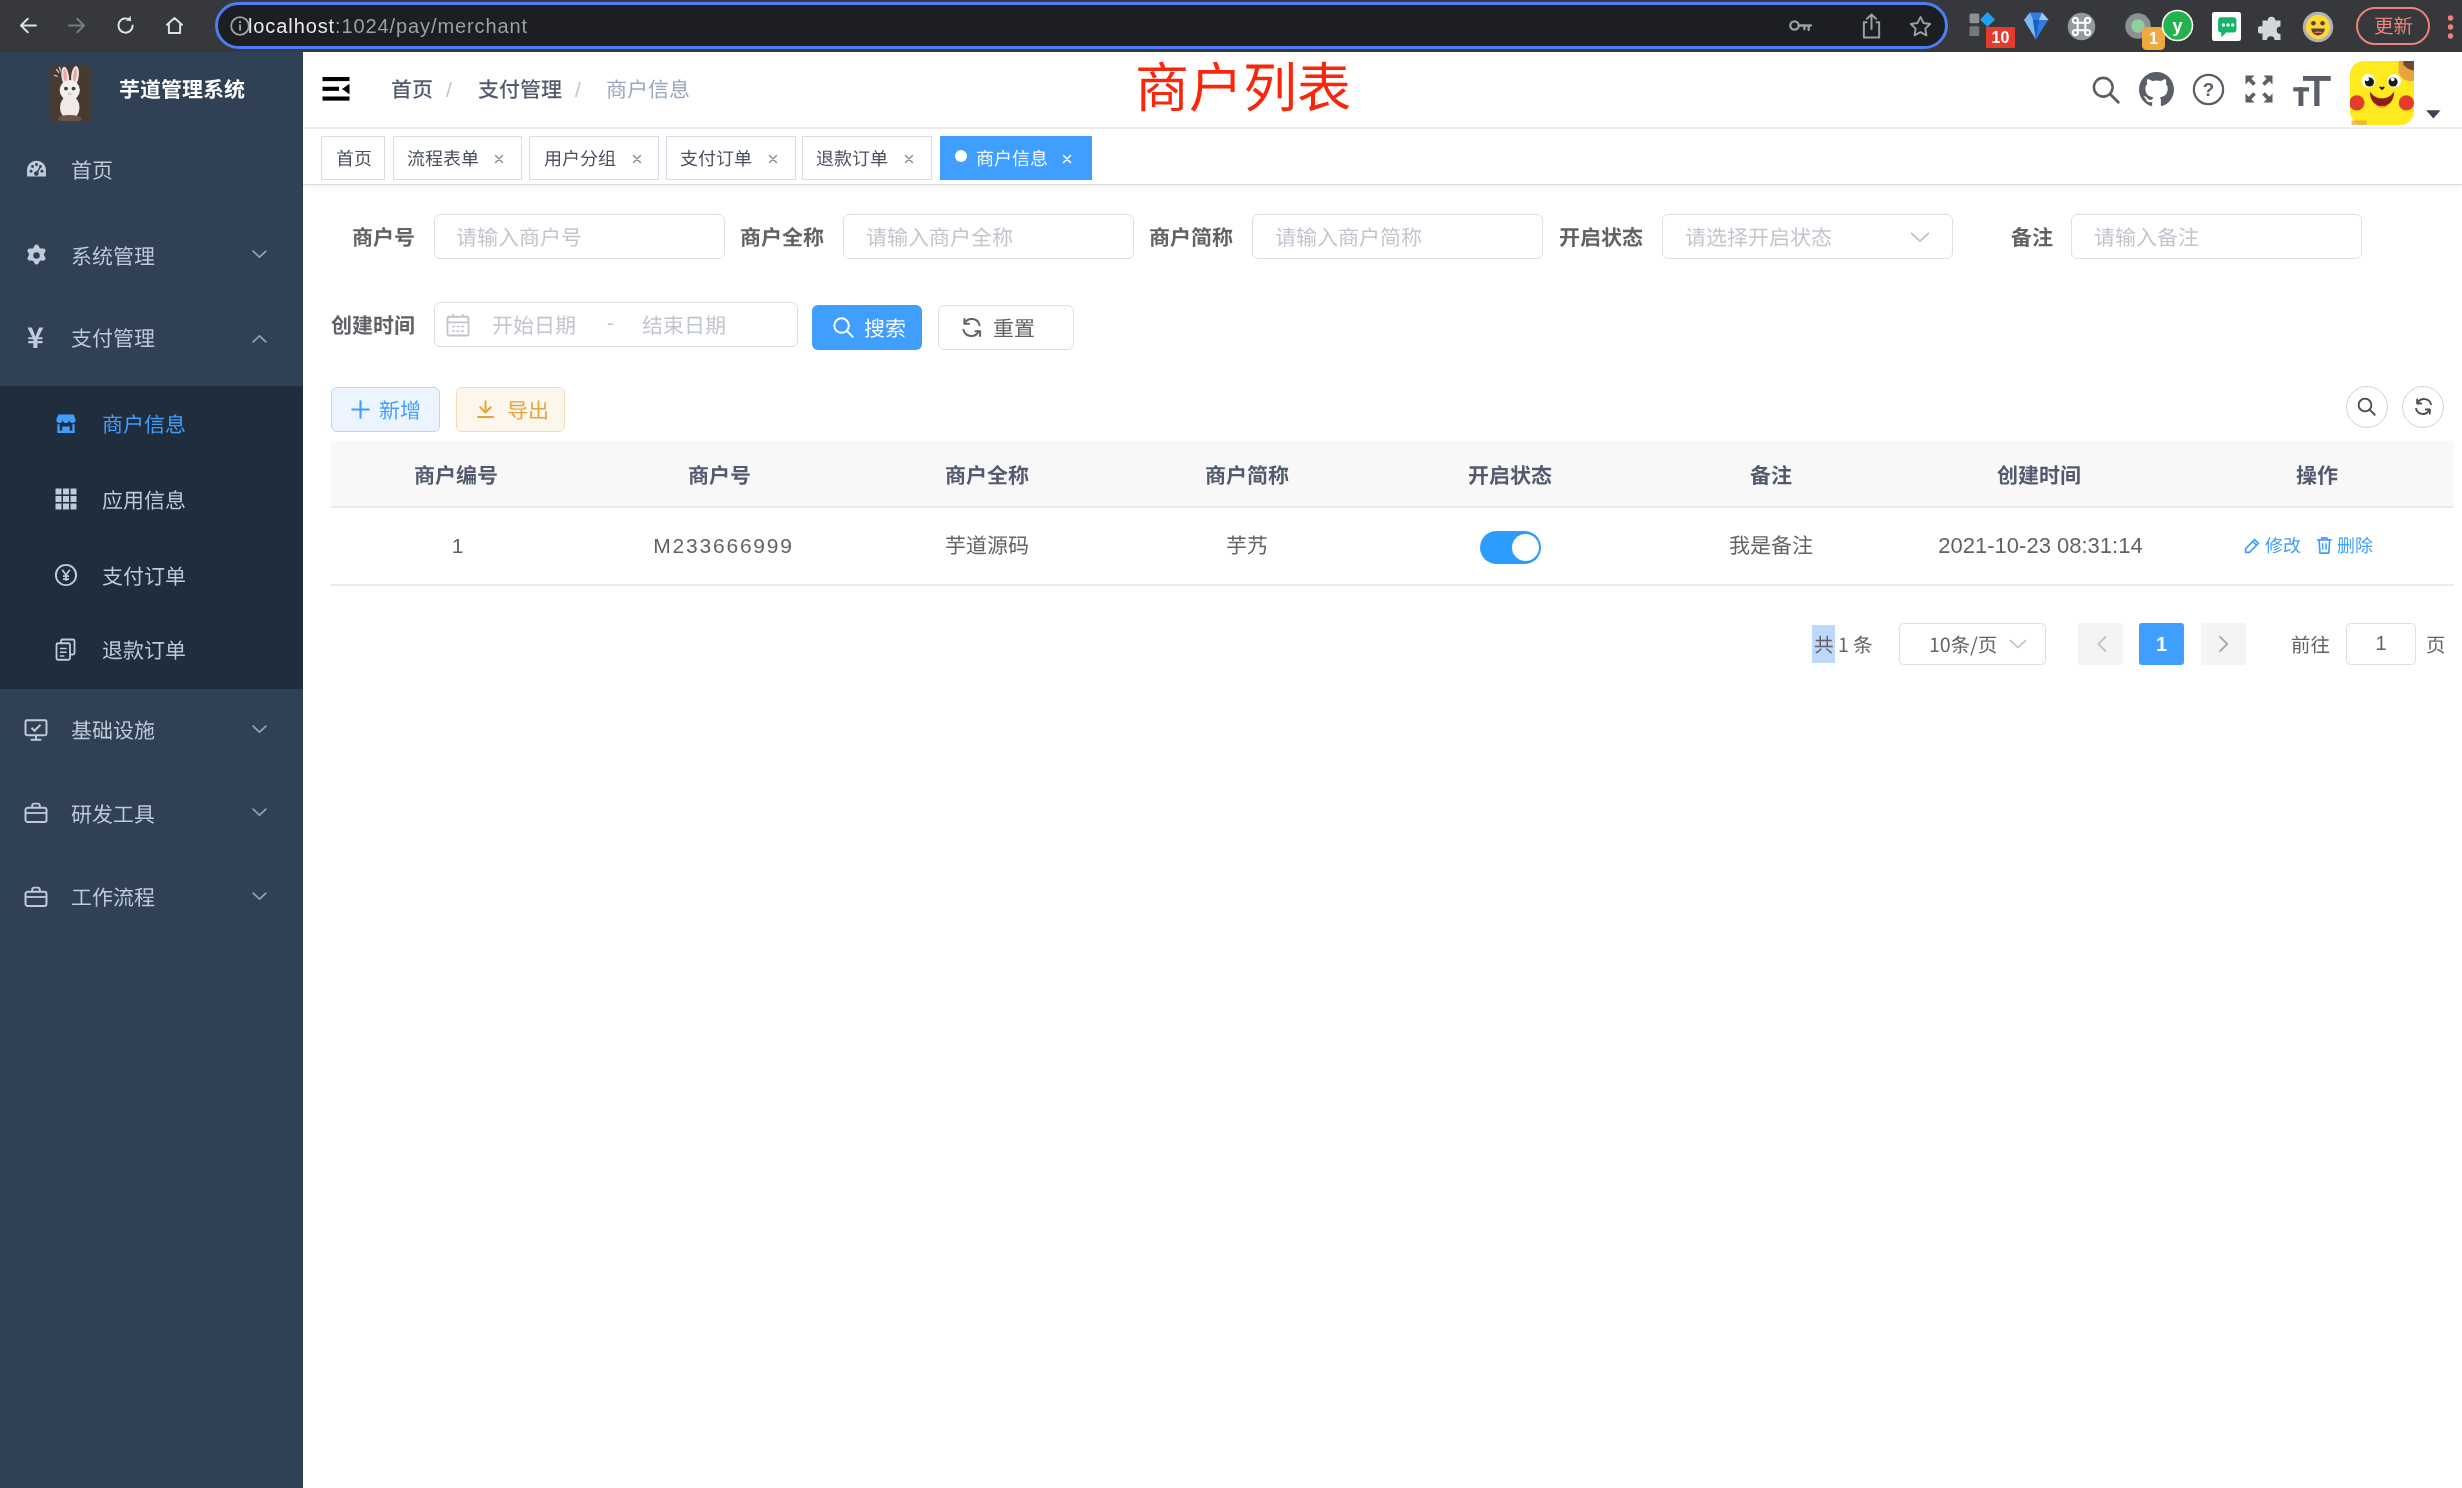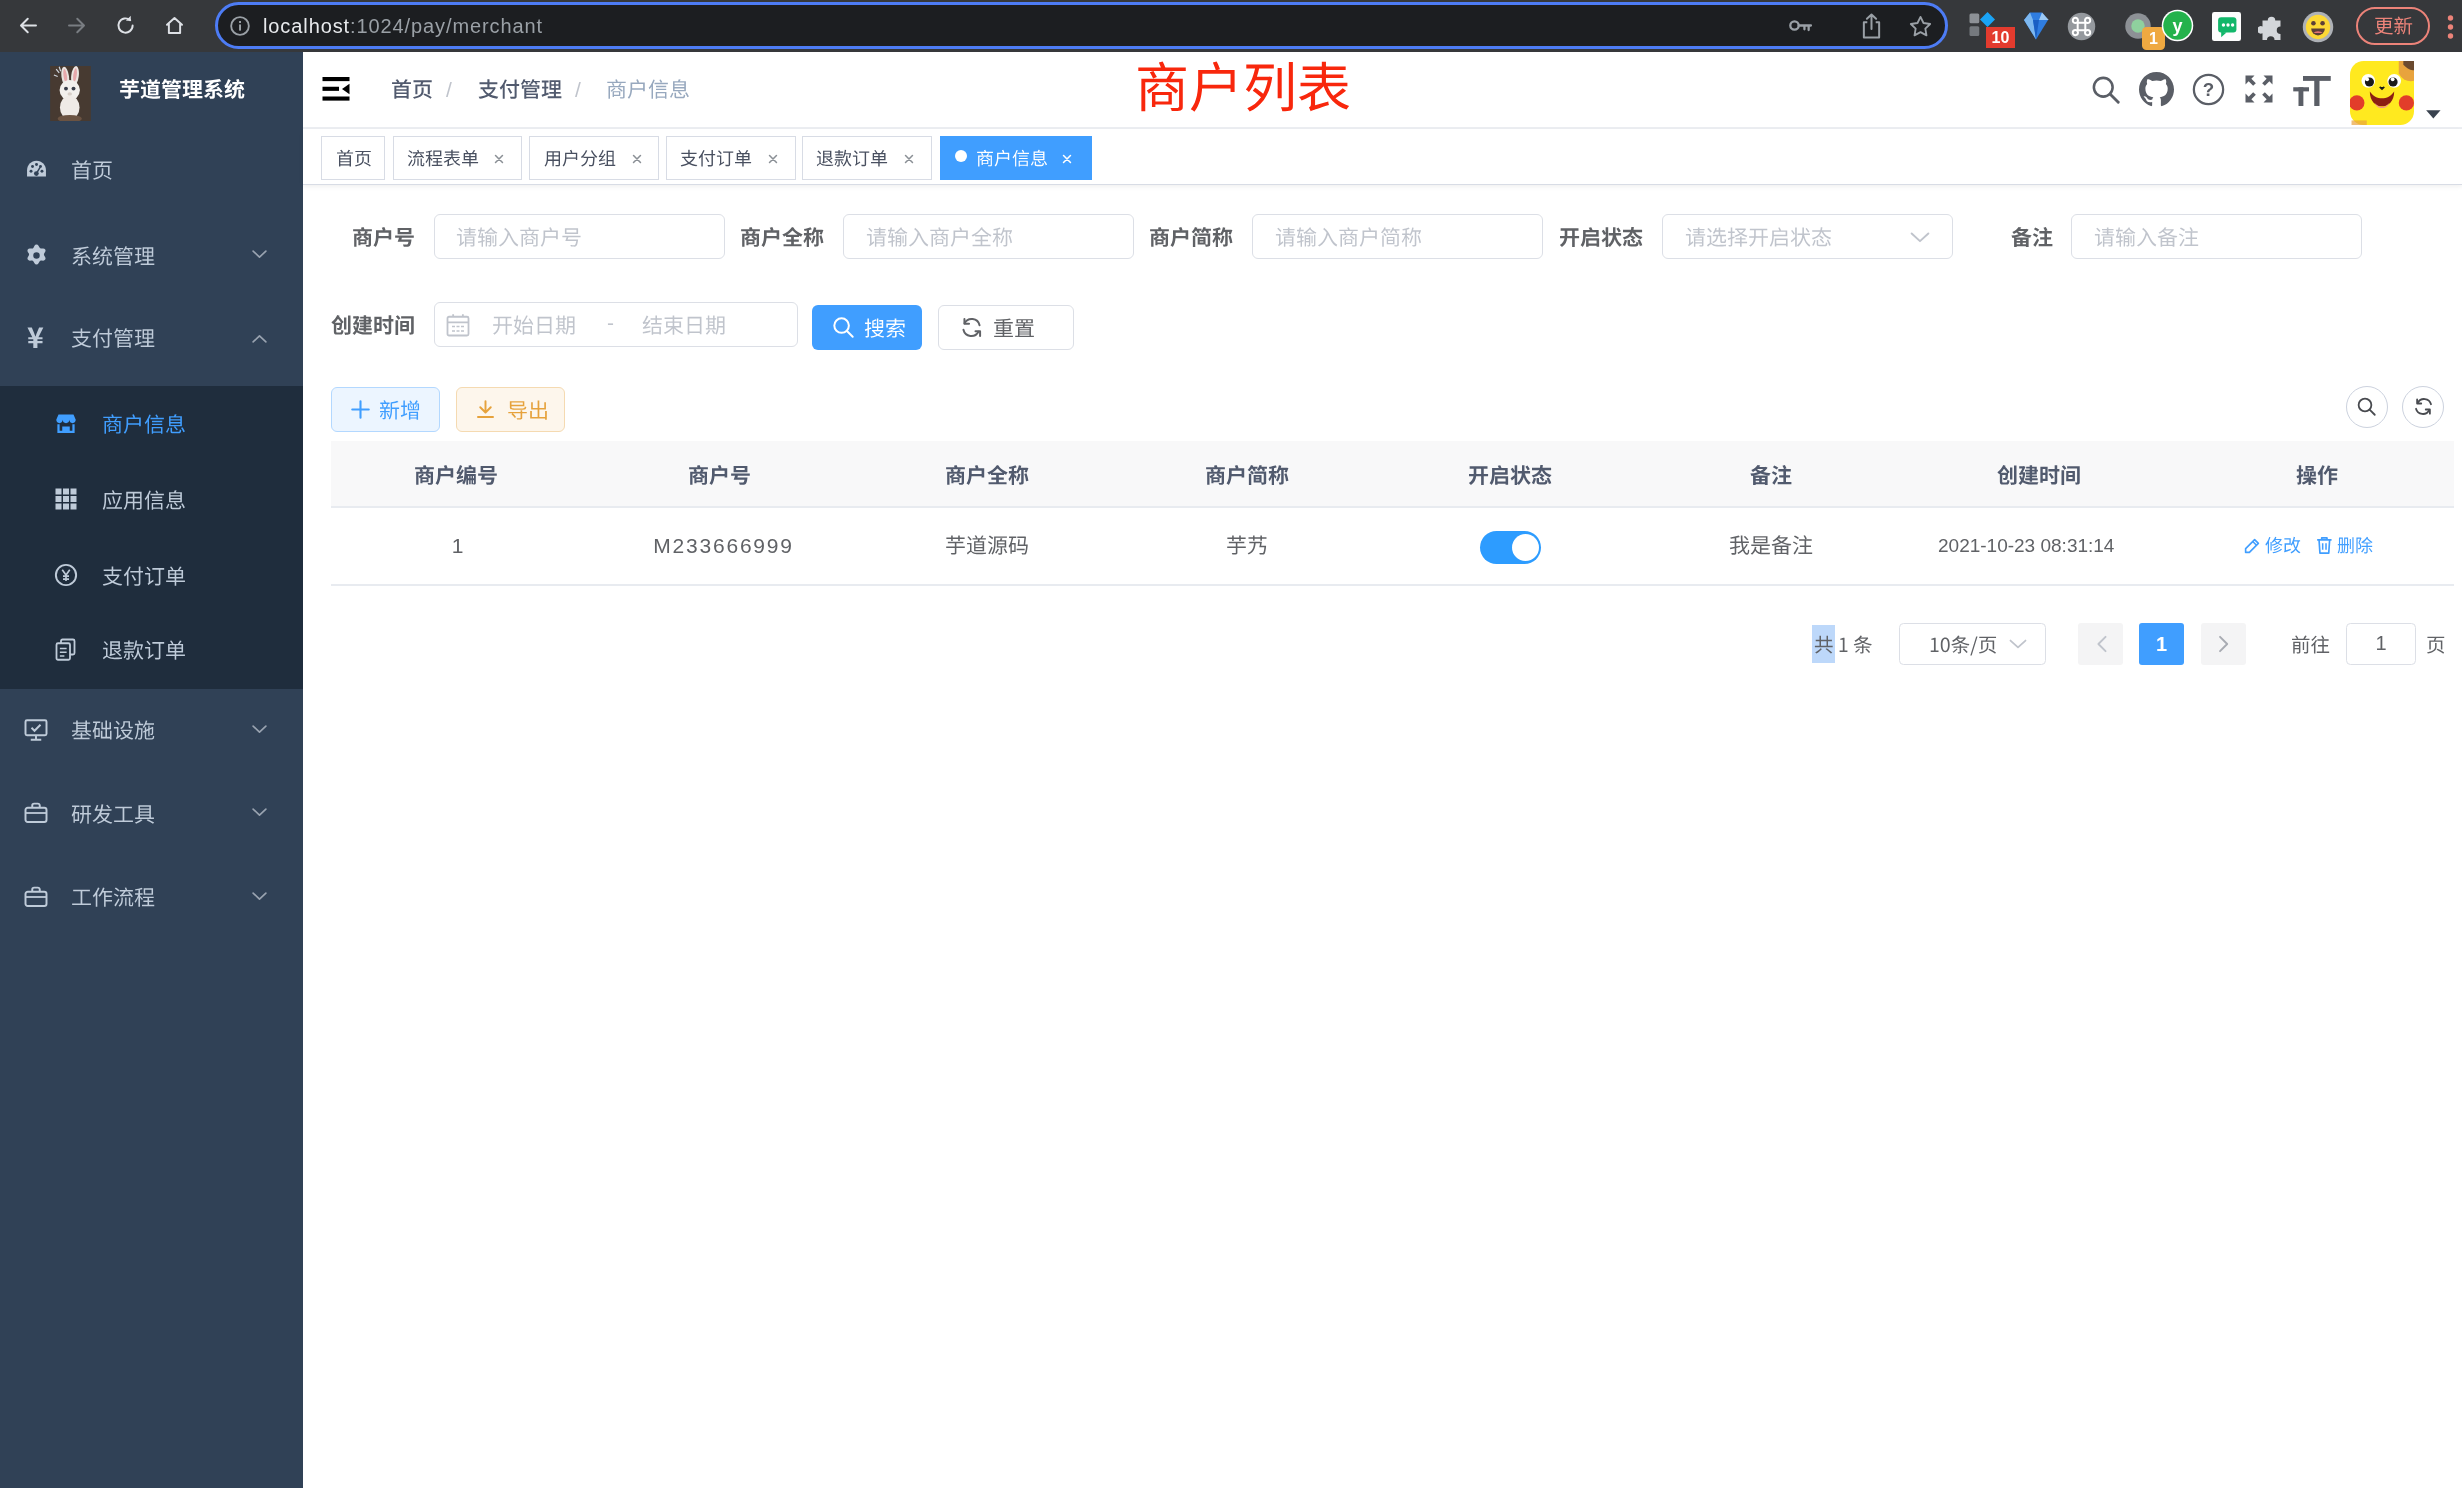--- a/index.html
+++ b/index.html
@@ -14,21 +14,21 @@
     </svg>
     <svg style="position:absolute;left:164px;top:15px" width="21" height="21" viewBox="0 0 28 28">
       <path d="M4 13 L14 4 l10 9 M6.5 11.5 V24 h15 V11.5" stroke="#dee1e6" stroke-width="2.6" fill="none" stroke-linejoin="round" stroke-linecap="round"></path>
     </svg>
     <div style="position:absolute;left:215px;top:1.5px;width:1733px;height:47px;border-radius:23.5px;background:#1c1e21;border:3px solid #4d7cf5"></div>
     <svg style="position:absolute;left:230px;top:16px" width="20" height="20" viewBox="0 0 26 26">
       <circle cx="13" cy="13" r="11.5" stroke="#9aa0a6" stroke-width="2.4" fill="none"></circle>
       <rect x="11.8" y="11" width="2.5" height="8" fill="#9aa0a6"></rect>
       <rect x="11.8" y="6.5" width="2.5" height="2.6" fill="#9aa0a6"></rect>
     </svg>
-    <div style="position:absolute;left:263px;top:16px;height:21px;line-height:21px;font-size:20px;color:#e8eaed;letter-spacing:0.9px">localhost<span style="color:#9aa0a6">:1024/pay/merchant</span></div>
+    <div style="position:absolute;left:248px;top:16px;height:21px;line-height:21px;font-size:20px;color:#e8eaed;letter-spacing:0.9px">localhost<span style="color:#9aa0a6">:1024/pay/merchant</span></div>
     <svg style="position:absolute;left:1788px;top:14.4px" width="26" height="23" viewBox="0 0 34 30">
       <circle cx="8.5" cy="15" r="5.5" stroke="#9aa0a6" stroke-width="3" fill="none"></circle>
       <path d="M14 15 H30 M27 15 v6 M21.5 15 v5" stroke="#9aa0a6" stroke-width="3" fill="none" stroke-linecap="round"></path>
     </svg>
     <svg style="position:absolute;left:1860px;top:13px" width="23" height="26" viewBox="0 0 30 34">
       <path d="M15 2 v19 M9 7.5 L15 2 l6 5.5" stroke="#9aa0a6" stroke-width="2.6" fill="none" stroke-linecap="round" stroke-linejoin="round"></path>
       <path d="M9.5 12 H5 v20 h20 V12 h-4.5" stroke="#9aa0a6" stroke-width="2.6" fill="none" stroke-linejoin="round"></path>
     </svg>
     <svg style="position:absolute;left:1909px;top:15px" width="23" height="23" viewBox="0 0 30 30">
       <path d="M15 2.5 l3.9 7.9 8.7 1.3 -6.3 6.1 1.5 8.7 -7.8-4.1 -7.8 4.1 1.5-8.7 -6.3-6.1 8.7-1.3 z" stroke="#9aa0a6" stroke-width="2.4" fill="none" stroke-linejoin="round"></path>
@@ -460,21 +460,21 @@
       <path fill="#606266" transform="translate(0 0)" d="M17.6 -23.5V-20.6H10.3V-23.5H8.2V-20.6H1.8V-18.7H8.2V-16H10.3V-18.7H17.6V-16H19.7V-18.7H26.2V-20.6H19.7V-23.5ZM1.6 -8.8V-6.8H13.1V-0.6C13.1 -0.1 12.9 0.1 12.3 0.1C11.8 0.1 9.8 0.1 7.7 0C8.1 0.6 8.4 1.5 8.5 2.1C11.1 2.1 12.9 2.1 13.8 1.8C14.8 1.4 15.2 0.8 15.2 -0.5V-6.8H26.4V-8.8H15.2V-13.1H24.4V-15.1H3.8V-13.1H13.1V-8.8ZM29.8 -21.4C31.3 -20 33 -18 33.8 -16.7L35.5 -17.9C34.7 -19.2 32.9 -21.1 31.4 -22.4ZM40.7 -10.3H50.1V-8H40.7ZM40.7 -6.5H50.1V-4.1H40.7ZM40.7 -14.1H50.1V-11.8H40.7ZM38.8 -15.7V-2.5H52.2V-15.7H45.5C45.8 -16.4 46.1 -17.2 46.5 -18.1H54.5V-19.8H49.3C50 -20.7 50.7 -21.9 51.3 -22.9L49.3 -23.5C48.8 -22.4 47.9 -20.9 47.2 -19.8H41.9L43.4 -20.5C43 -21.4 42.1 -22.7 41.3 -23.6L39.6 -22.9C40.3 -22 41.1 -20.7 41.5 -19.8H36.7V-18.1H44.1C44 -17.3 43.7 -16.4 43.5 -15.7ZM35.3 -13.5H29.4V-11.6H33.3V-2.9C32.1 -2.4 30.6 -1.2 29.2 0.2L30.5 1.9C31.9 0.2 33.3 -1.3 34.4 -1.3C35 -1.3 35.9 -0.5 37.1 0.2C39 1.3 41.4 1.6 44.7 1.6C47.4 1.6 52.3 1.4 54.3 1.3C54.4 0.7 54.7 -0.3 54.9 -0.8C52.2 -0.5 48 -0.3 44.8 -0.3C41.7 -0.3 39.3 -0.5 37.5 -1.5C36.5 -2 35.9 -2.5 35.3 -2.8ZM71 -11.4H79.6V-8.9H71ZM71 -15.4H79.6V-13H71ZM70.1 -5.7C69.3 -3.9 68.1 -1.9 66.8 -0.5C67.3 -0.3 68.1 0.3 68.5 0.6C69.7 -0.9 71.1 -3.2 72 -5.2ZM78.1 -5.3C79.2 -3.5 80.5 -1.1 81.1 0.3L83.1 -0.6C82.4 -1.9 81 -4.3 79.9 -6ZM58.4 -21.8C60 -20.8 62.1 -19.4 63.1 -18.5L64.4 -20.2C63.3 -21 61.2 -22.3 59.7 -23.2ZM57.1 -14.2C58.6 -13.3 60.7 -12 61.8 -11.2L63 -12.9C61.9 -13.7 59.8 -14.9 58.3 -15.7ZM57.7 0.7 59.5 1.8C60.9 -0.8 62.4 -4.3 63.6 -7.2L61.9 -8.4C60.6 -5.2 58.9 -1.5 57.7 0.7ZM65.5 -22.1V-14.5C65.5 -9.9 65.2 -3.5 62 1C62.5 1.2 63.4 1.8 63.7 2.1C67.1 -2.6 67.5 -9.6 67.5 -14.5V-20.2H82.6V-22.1ZM74.2 -19.9C74 -19 73.7 -17.9 73.4 -17H69.1V-7.3H74.2V0C74.2 0.3 74.1 0.4 73.7 0.4C73.4 0.4 72.1 0.4 70.8 0.4C71.1 1 71.3 1.7 71.4 2.2C73.2 2.2 74.5 2.2 75.2 1.9C76 1.6 76.2 1.1 76.2 0.1V-7.3H81.6V-17H75.4C75.8 -17.7 76.2 -18.6 76.5 -19.4ZM95.5 -5.7V-3.8H106.2V-5.7ZM97.7 -18.2C97.6 -15.4 97.2 -11.7 96.8 -9.4H97.4L108.2 -9.4C107.6 -3.3 107 -0.8 106.3 -0.1C106 0.2 105.7 0.3 105.2 0.3C104.7 0.3 103.5 0.3 102.1 0.1C102.5 0.6 102.6 1.5 102.7 2C104 2.1 105.3 2.1 106.1 2.1C106.9 2 107.4 1.8 108 1.2C109 0.2 109.6 -2.7 110.3 -10.3C110.3 -10.6 110.3 -11.2 110.3 -11.2H106.8C107.3 -14.7 107.7 -18.9 108 -21.8L106.5 -22L106.1 -21.9H96.4V-19.9H105.8C105.6 -17.5 105.2 -14.1 104.9 -11.2H99C99.3 -13.3 99.6 -15.9 99.7 -18.1ZM85.4 -22V-20.1H88.8C88.1 -15.8 86.8 -11.8 84.8 -9.2C85.1 -8.6 85.6 -7.4 85.8 -6.9C86.3 -7.6 86.8 -8.4 87.2 -9.2V1H89.1V-1.3H94.2V-13.4H89.1C89.8 -15.5 90.4 -17.8 90.9 -20.1H95V-22ZM89.1 -11.5H92.4V-3.2H89.1Z"></path>
     </svg>
     <svg style="position:absolute;left:1226px;top:553px;overflow:visible" width="1.5" height="1.5" viewBox="0 0 2 2">
       <path fill="#606266" transform="translate(0 0)" d="M17.6 -23.5V-20.6H10.3V-23.5H8.2V-20.6H1.8V-18.7H8.2V-16H10.3V-18.7H17.6V-16H19.7V-18.7H26.2V-20.6H19.7V-23.5ZM1.6 -8.8V-6.8H13.1V-0.6C13.1 -0.1 12.9 0.1 12.3 0.1C11.8 0.1 9.8 0.1 7.7 0C8.1 0.6 8.4 1.5 8.5 2.1C11.1 2.1 12.9 2.1 13.8 1.8C14.8 1.4 15.2 0.8 15.2 -0.5V-6.8H26.4V-8.8H15.2V-13.1H24.4V-15.1H3.8V-13.1H13.1V-8.8ZM45.8 -23.5V-20.9H38.1V-23.5H36.1V-20.9H30V-19H36.1V-16.3H38.1V-19H45.8V-16.3H47.9V-19H54V-20.9H47.9V-23.5ZM31 -15V-13H37.3C36.8 -7.6 35.6 -2.3 28.9 0.3C29.4 0.7 30 1.5 30.2 2C37.4 -1 38.9 -6.8 39.5 -13H45.5C45.2 -11.2 44.8 -9.2 44.4 -7.8H51.2C50.7 -2.9 50.2 -0.9 49.5 -0.2C49.2 0 48.9 0.1 48.3 0.1C47.7 0.1 46 0.1 44.3 -0.1C44.7 0.5 45 1.3 45 2C46.6 2.1 48.2 2.1 49.1 2C50 2 50.6 1.8 51.2 1.2C52.2 0.2 52.8 -2.4 53.4 -8.8C53.5 -9.1 53.5 -9.8 53.5 -9.8H46.9C47.2 -11.4 47.6 -13.3 47.9 -15Z"></path>
     </svg>
     <div style="position:absolute;left:1480px;top:531px;width:61px;height:33px;border-radius:16.7px;background:#2d9cff"></div>
     <div style="position:absolute;left:1512px;top:534px;width:27px;height:27px;border-radius:50%;background:#fff"></div>
     <svg style="position:absolute;left:1729px;top:553px;overflow:visible" width="1.5" height="1.5" viewBox="0 0 2 2">
       <path fill="#606266" transform="translate(0 0)" d="M19.7 -21.7C21.3 -20.2 23.2 -18.2 24.1 -16.9L25.8 -18.1C24.9 -19.4 22.9 -21.4 21.3 -22.8ZM23.3 -12C22.3 -10.2 21.1 -8.4 19.6 -6.8C19.1 -8.7 18.7 -10.9 18.5 -13.2H26.5V-15.2H18.2C18 -17.8 17.9 -20.5 17.9 -23.3H15.7C15.7 -20.5 15.8 -17.8 16.1 -15.2H9.7V-20.2C11.4 -20.5 13 -20.9 14.4 -21.4L12.9 -23.2C10.2 -22.2 5.7 -21.2 1.7 -20.6C2 -20.1 2.3 -19.4 2.4 -18.9C4 -19.1 5.8 -19.4 7.6 -19.7V-15.2H1.6V-13.2H7.6V-8.3L1.1 -7L1.8 -4.9L7.6 -6.2V-0.5C7.6 0 7.4 0.1 6.9 0.2C6.4 0.2 4.8 0.2 3 0.1C3.3 0.7 3.6 1.7 3.7 2.3C6 2.3 7.6 2.2 8.4 1.9C9.4 1.5 9.7 0.9 9.7 -0.5V-6.7L14.8 -7.9L14.7 -9.8L9.7 -8.7V-13.2H16.3C16.6 -10.2 17.2 -7.4 17.8 -5C15.8 -3.2 13.6 -1.6 11.2 -0.5C11.7 -0 12.3 0.7 12.6 1.2C14.7 0.1 16.7 -1.3 18.6 -2.9C19.8 0.3 21.6 2.3 23.8 2.3C25.9 2.3 26.7 1 27 -3.7C26.5 -3.9 25.7 -4.4 25.3 -4.8C25.1 -1.2 24.8 0.2 24 0.2C22.6 0.2 21.3 -1.6 20.3 -4.6C22.2 -6.6 23.9 -8.8 25.1 -11.2ZM34.6 -17H49.2V-14.7H34.6ZM34.6 -20.8H49.2V-18.5H34.6ZM32.6 -22.4V-13.1H51.3V-22.4ZM34.5 -8.4C33.7 -4.3 31.9 -1.1 29 0.8C29.5 1.1 30.3 1.9 30.6 2.3C32.4 1 33.9 -0.8 34.9 -3.1C37.2 0.8 40.9 1.7 46.5 1.7H54.2C54.3 1.1 54.6 0.2 55 -0.3C53.5 -0.3 47.7 -0.3 46.6 -0.3C45.4 -0.3 44.3 -0.3 43.3 -0.4V-4.3H52.6V-6.2H43.3V-9.3H54.4V-11.2H29.7V-9.3H41.2V-0.8C38.8 -1.4 37 -2.7 35.9 -5.3C36.1 -6.2 36.4 -7.1 36.6 -8.1ZM75.2 -19.3C73.8 -17.8 72 -16.6 69.9 -15.5C68 -16.5 66.4 -17.6 65.2 -19L65.5 -19.3ZM66.3 -23.6C64.9 -21.2 62.2 -18.4 58.1 -16.5C58.6 -16.1 59.2 -15.4 59.6 -14.9C61.2 -15.7 62.5 -16.7 63.7 -17.6C64.9 -16.5 66.2 -15.4 67.8 -14.5C64.3 -13.1 60.5 -12.1 56.8 -11.6C57.2 -11.1 57.6 -10.2 57.8 -9.6C61.9 -10.3 66.2 -11.5 70 -13.4C73.5 -11.7 77.6 -10.6 81.9 -10C82.2 -10.6 82.8 -11.5 83.2 -12C79.3 -12.4 75.4 -13.2 72.2 -14.5C74.8 -16.1 77.1 -18 78.6 -20.4L77.3 -21.2L76.9 -21.1H67.2C67.7 -21.8 68.2 -22.5 68.6 -23.2ZM62.9 -3.6H68.9V-0.5H62.9ZM62.9 -5.3V-8.1H68.9V-5.3ZM76.9 -3.6V-0.5H71V-3.6ZM76.9 -5.3H71V-8.1H76.9ZM60.8 -10V2.2H62.9V1.3H76.9V2.2H79.2V-10ZM86.6 -21.7C88.5 -20.8 90.8 -19.5 92 -18.5L93.2 -20.3C92 -21.1 89.6 -22.4 87.8 -23.2ZM85.2 -13.9C86.9 -13.1 89.2 -11.8 90.4 -10.9L91.5 -12.6C90.4 -13.5 88 -14.7 86.3 -15.5ZM86 0.5 87.8 1.9C89.4 -0.7 91.4 -4.2 92.8 -7.1L91.3 -8.5C89.7 -5.3 87.5 -1.7 86 0.5ZM99.3 -22.9C100.3 -21.5 101.3 -19.5 101.7 -18.3L103.7 -19.1C103.3 -20.3 102.2 -22.2 101.2 -23.6ZM93.4 -18.2V-16.2H100.7V-9.9H94.4V-7.9H100.7V-0.6H92.5V1.4H110.9V-0.6H102.9V-7.9H109.3V-9.9H102.9V-16.2H110.3V-18.2Z"></path>
     </svg>
-    <div style="position:absolute;left:1938px;top:531px;width:205px;height:30px;font-size:19px;color:#606266;text-align:left;line-height:30px;letter-spacing:0">2021-10-23 08:31:14</div>
+    <div style="position:absolute;left:1938px;top:531px;width:205px;height:30px;font-size:22px;color:#606266;text-align:center;line-height:30px;letter-spacing:0">2021-10-23 08:31:14</div>
     <svg style="position:absolute;left:2243px;top:537px" width="18" height="18" viewBox="0 0 24 24">
       <path d="M15.5 3.5 l5 5 L8.5 20.5 H3.5 v-5 z" stroke="#409eff" stroke-width="2.2" fill="none" stroke-linejoin="round"></path>
       <path d="M13 6 l5 5" stroke="#409eff" stroke-width="2.2"></path>
     </svg>
     <svg style="position:absolute;left:2265px;top:552px;overflow:visible" width="1.5" height="1.5" viewBox="0 0 2 2">
       <path fill="#409eff" transform="translate(0 0)" d="M16.8 -9.3C15.5 -8 13 -6.9 10.9 -6.2C11.2 -6 11.7 -5.5 11.9 -5.2C14.2 -5.9 16.7 -7.2 18.1 -8.7ZM19.1 -6.9C17.4 -5.2 14.3 -3.8 11.2 -3.1C11.6 -2.8 11.9 -2.3 12.1 -1.9C15.4 -2.8 18.6 -4.3 20.4 -6.3ZM21.3 -4.3C19.2 -1.8 14.7 -0.3 9.9 0.4C10.3 0.8 10.7 1.4 10.8 1.8C15.9 1 20.4 -0.8 22.8 -3.6ZM7.3 -13.5V-1.9H8.9V-13.5ZM13.3 -16H20C19.2 -14.7 18 -13.6 16.6 -12.7C15.1 -13.7 14 -14.9 13.3 -16ZM13.6 -20.2C12.6 -17.6 10.8 -15.1 8.9 -13.5C9.3 -13.2 10 -12.7 10.3 -12.4C11 -13.1 11.7 -13.9 12.4 -14.8C13.1 -13.8 14 -12.8 15.2 -11.9C13.3 -10.8 11.1 -10.2 8.9 -9.8C9.2 -9.4 9.6 -8.8 9.8 -8.4C12.2 -8.9 14.5 -9.7 16.6 -10.9C18.1 -9.9 20.1 -9.1 22.3 -8.5C22.5 -9 23 -9.6 23.3 -10C21.3 -10.4 19.5 -11 18 -11.8C19.8 -13.2 21.4 -14.9 22.3 -17.1L21.2 -17.6L20.9 -17.5H14.2C14.6 -18.3 14.9 -19 15.2 -19.8ZM5.6 -20C4.5 -16.3 2.6 -12.6 0.5 -10.2C0.8 -9.8 1.3 -8.8 1.4 -8.4C2.2 -9.3 3 -10.4 3.7 -11.5V1.9H5.4V-14.7C6.1 -16.3 6.8 -17.9 7.3 -19.6ZM38.4 -14H43.4C42.9 -10.9 42.1 -8.2 40.9 -6C39.8 -8.3 38.9 -10.9 38.4 -13.8ZM25.8 -18.5V-16.7H32.6V-11.6H26.1V-2.5C26.1 -1.6 25.8 -1.3 25.4 -1.1C25.7 -0.6 26 0.2 26.1 0.8C26.7 0.3 27.6 -0.1 34.5 -2.8C34.5 -3.2 34.3 -4 34.3 -4.5L28 -2.2V-9.8H34.3L34.2 -9.7C34.6 -9.4 35.3 -8.7 35.6 -8.4C36.2 -9.2 36.8 -10.2 37.3 -11.3C37.9 -8.7 38.8 -6.3 39.9 -4.3C38.4 -2.3 36.5 -0.8 34 0.4C34.3 0.8 34.9 1.6 35.1 2C37.5 0.8 39.4 -0.7 40.9 -2.7C42.3 -0.8 43.9 0.8 46 1.8C46.2 1.3 46.8 0.6 47.2 0.3C45.1 -0.7 43.4 -2.3 42 -4.2C43.6 -6.9 44.6 -10.1 45.3 -14H46.8V-15.7H39C39.4 -17 39.8 -18.4 40.1 -19.8L38.3 -20.2C37.6 -16.2 36.2 -12.4 34.3 -9.9V-18.5Z"></path>
     </svg>
     <svg style="position:absolute;left:2316px;top:536px" width="16.7" height="19" viewBox="0 0 22 25">
       <path d="M1.5 5 h19 M7.5 5 V2.5 h7 V5 M4 5 l1.2 17.5 h11.6 L18 5" stroke="#409eff" stroke-width="2.2" fill="none" stroke-linejoin="round"></path>
       <path d="M8.8 9.5 v8.5 M13.2 9.5 v8.5" stroke="#409eff" stroke-width="2"></path>

